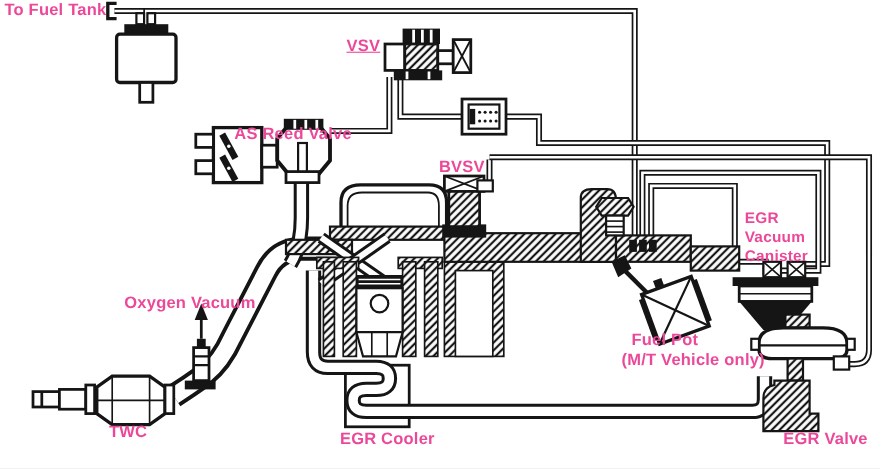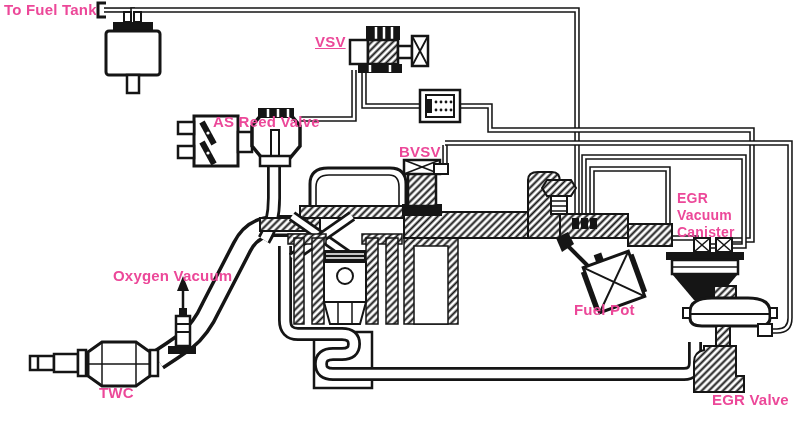--- a/index.html
+++ b/index.html
@@ -238,16 +238,18 @@
 <div class="lbl" style="left:315px;top:33px;text-decoration:underline;">VSV</div>
 <div class="lbl" style="left:213px;top:113px;">AS Reed Valve</div>
 <div class="lbl" style="left:399px;top:143px;">BVSV</div>
 <div class="lbl small" style="left:677px;top:190px;">
   <div>EGR</div>
   <div>Vacuum</div>
   <div>Canister</div>
 </div>
 <div class="lbl" style="left:113px;top:267px;">Oxygen Vacuum</div>
 <div class="lbl" style="left:574px;top:301px;">Fuel Pot</div>
+<div class="lbl" style="left:565px;top:319px;">(M/T Vehicle only)</div>
 <div class="lbl" style="left:99px;top:384px;text-align:center;">TWC</div>
+<div class="lbl" style="left:309px;top:391px;">EGR Cooler</div>
 <div class="lbl" style="left:712px;top:391px;">EGR Valve</div>
 
 </div>
 
 </body></html>

